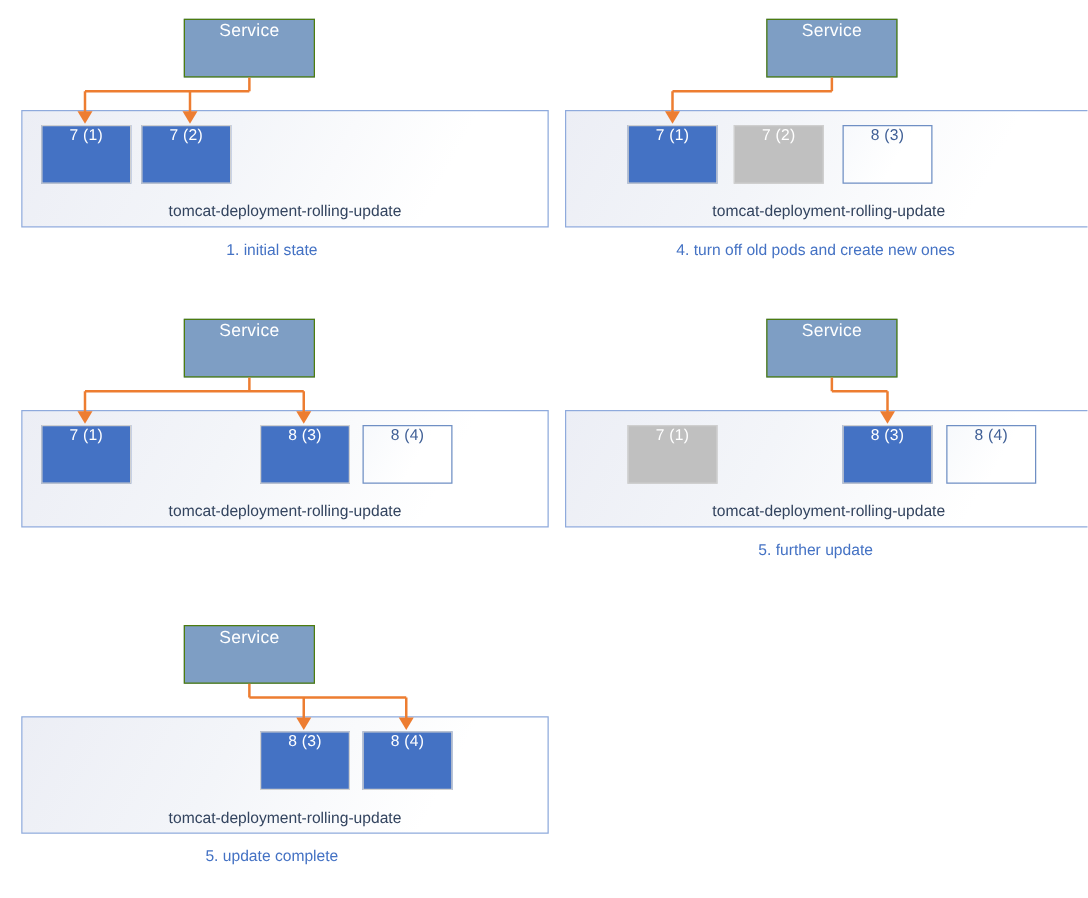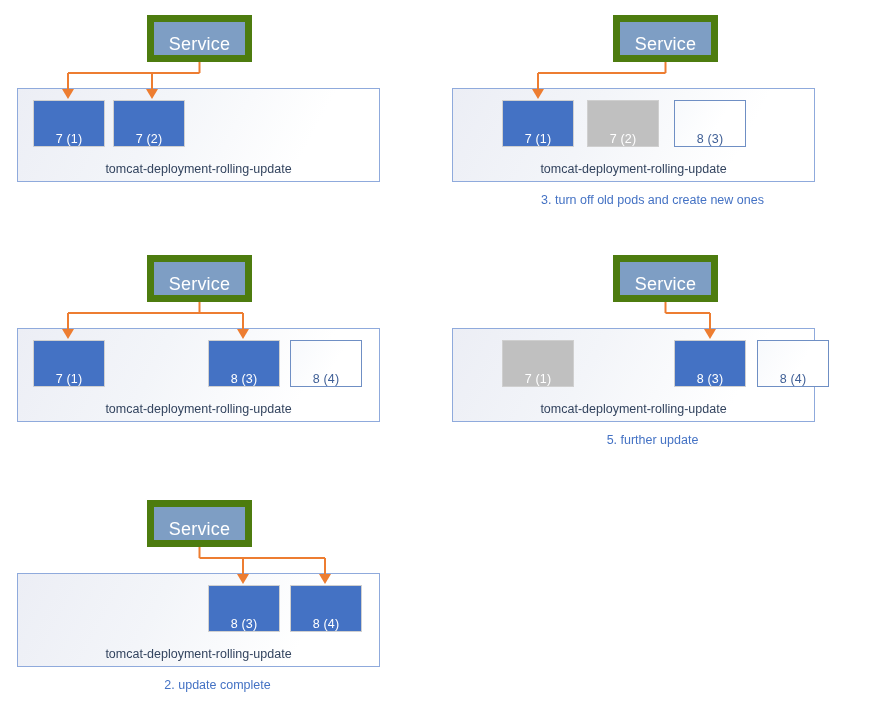--- a/index.html
+++ b/index.html
@@ -18,35 +18,35 @@
     position: absolute;
     width: 435px;
     height: 233px;
   }
   
   .service-box {
     position: absolute;
     width: 105px;
     height: 47px;
     background: #7e9ec4;
-    border: 7px solid #4d7c0f;
+    border: 1px solid #4d7c0f;
     box-sizing: border-box;
     color: #ffffff;
-    font-size: 18px;
+    font-size: 14px;
     display: flex;
-    align-items: flex-end;
+    align-items: flex-start;
     justify-content: center;
     letter-spacing: 0.2px;
   }
   
   .deployment {
     position: absolute;
     left: 17px;
     top: 88px;
-    width: 363px;
+    width: 422px;
     height: 94px;
     box-sizing: border-box;
     border: 1px solid #8faadc;
     background: linear-gradient(118deg, #eceef5 0%, #f3f5f9 38%, #ffffff 78%);
   }
   .deployment-label {
     position: absolute;
     left: 0;
     right: 0;
     bottom: 5px;
@@ -55,21 +55,21 @@
     color: #33445f;
   }
   
   .pod {
     position: absolute;
     top: 100px;
     width: 72px;
     height: 47px;
     box-sizing: border-box;
     display: flex;
-    align-items: flex-end;
+    align-items: flex-start;
     justify-content: center;
     font-size: 12.5px;
     letter-spacing: 0.2px;
   }
   .pod.blue {
     background: #4472c4;
     border: 1px solid #d0d0d0;
     color: #ffffff;
   }
   .pod.gray {
@@ -120,20 +120,21 @@
         <span>7 (2)</span>
       </div>
       <svg class="connector" width="435" height="233">
         <path d="M 199.5 62 L 199.5 73" stroke="#ed7d31" stroke-width="2" fill="none"></path>
         <path d="M 68 73 L 199.5 73" stroke="#ed7d31" stroke-width="2" fill="none"></path>
         <path d="M 68 73 L 68 90" stroke="#ed7d31" stroke-width="2" fill="none"></path>
         <polygon points="62,89 74,89 68,99" fill="#ed7d31"></polygon>
         <path d="M 152 73 L 152 90" stroke="#ed7d31" stroke-width="2" fill="none"></path>
         <polygon points="146,89 158,89 152,99" fill="#ed7d31"></polygon>
       </svg>
+      <div class="caption">1. initial state</div>
     </div>
     <div class="panel" style="left: 435px; top: 0px;">
       <div class="service-box" style="left: 178px; top: 15px;">
         <span>Service</span>
       </div>
       <div class="deployment">
         <div class="deployment-label">tomcat-deployment-rolling-update</div>
       </div>
       <div class="pod blue" style="left: 67px;">
         <span>7 (1)</span>
@@ -143,21 +144,21 @@
       </div>
       <div class="pod ghost" style="left: 239px;">
         <span>8 (3)</span>
       </div>
       <svg class="connector" width="435" height="233">
         <path d="M 230.5 62 L 230.5 73" stroke="#ed7d31" stroke-width="2" fill="none"></path>
         <path d="M 103 73 L 230.5 73" stroke="#ed7d31" stroke-width="2" fill="none"></path>
         <path d="M 103 73 L 103 90" stroke="#ed7d31" stroke-width="2" fill="none"></path>
         <polygon points="97,89 109,89 103,99" fill="#ed7d31"></polygon>
       </svg>
-      <div class="caption">3. turn off old pods and create new ones</div>
+      <div class="caption">4. turn off old pods and create new ones</div>
     </div>
     <div class="panel" style="left: 0px; top: 240px;">
       <div class="service-box" style="left: 147px; top: 15px;">
         <span>Service</span>
       </div>
       <div class="deployment">
         <div class="deployment-label">tomcat-deployment-rolling-update</div>
       </div>
       <div class="pod blue" style="left: 33px;">
         <span>7 (1)</span>
@@ -215,15 +216,15 @@
         <span>8 (4)</span>
       </div>
       <svg class="connector" width="435" height="233">
         <path d="M 199.5 62 L 199.5 73" stroke="#ed7d31" stroke-width="2" fill="none"></path>
         <path d="M 199.5 73 L 325 73" stroke="#ed7d31" stroke-width="2" fill="none"></path>
         <path d="M 243 73 L 243 90" stroke="#ed7d31" stroke-width="2" fill="none"></path>
         <polygon points="237,89 249,89 243,99" fill="#ed7d31"></polygon>
         <path d="M 325 73 L 325 90" stroke="#ed7d31" stroke-width="2" fill="none"></path>
         <polygon points="319,89 331,89 325,99" fill="#ed7d31"></polygon>
       </svg>
-      <div class="caption">2. update complete</div>
+      <div class="caption">5. update complete</div>
     </div>
   </div>
 
 </body></html>

